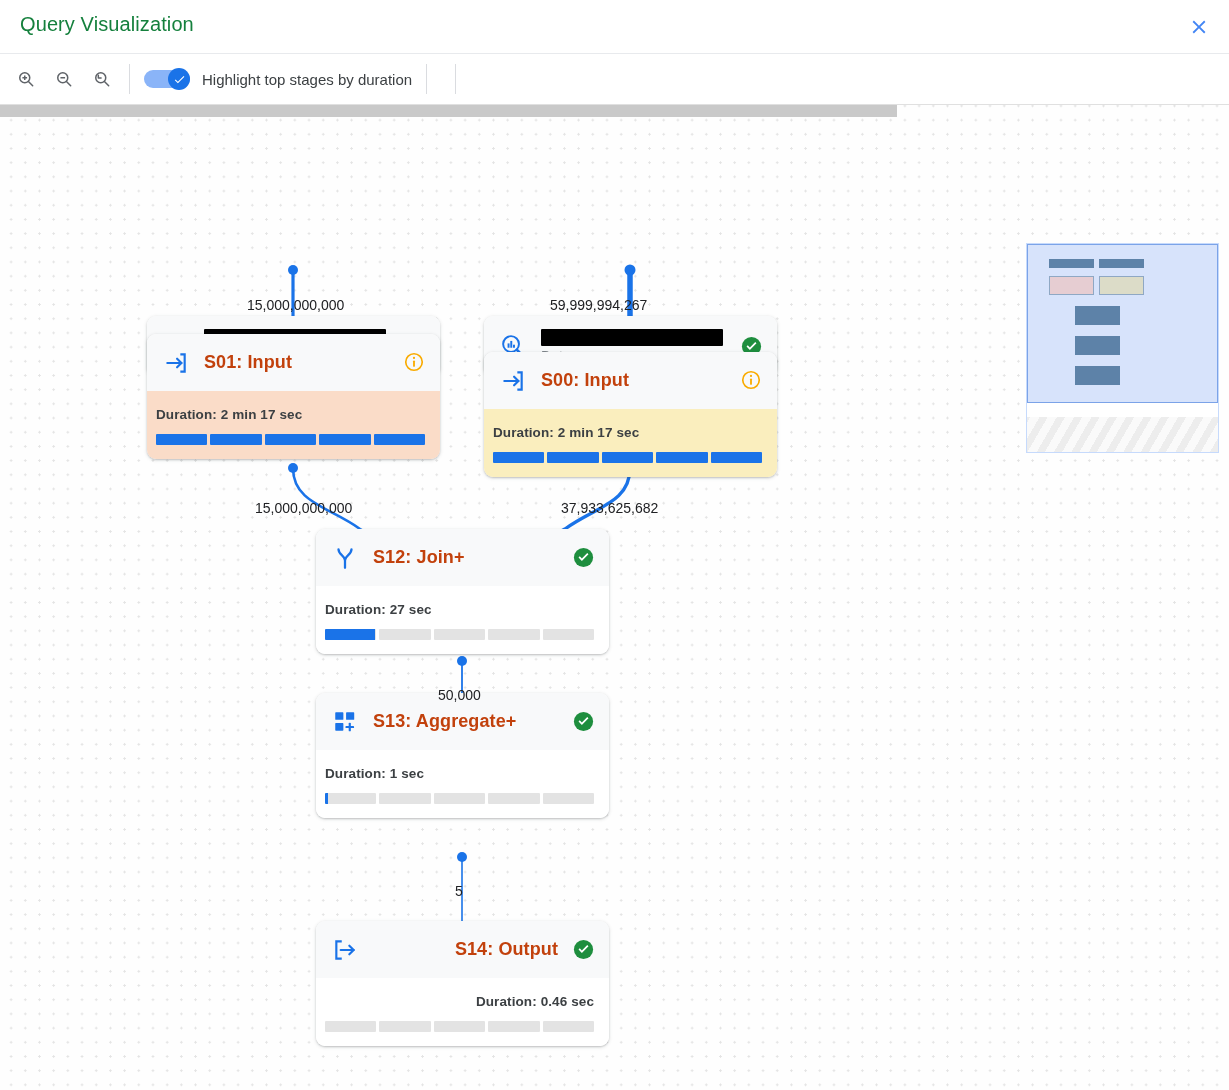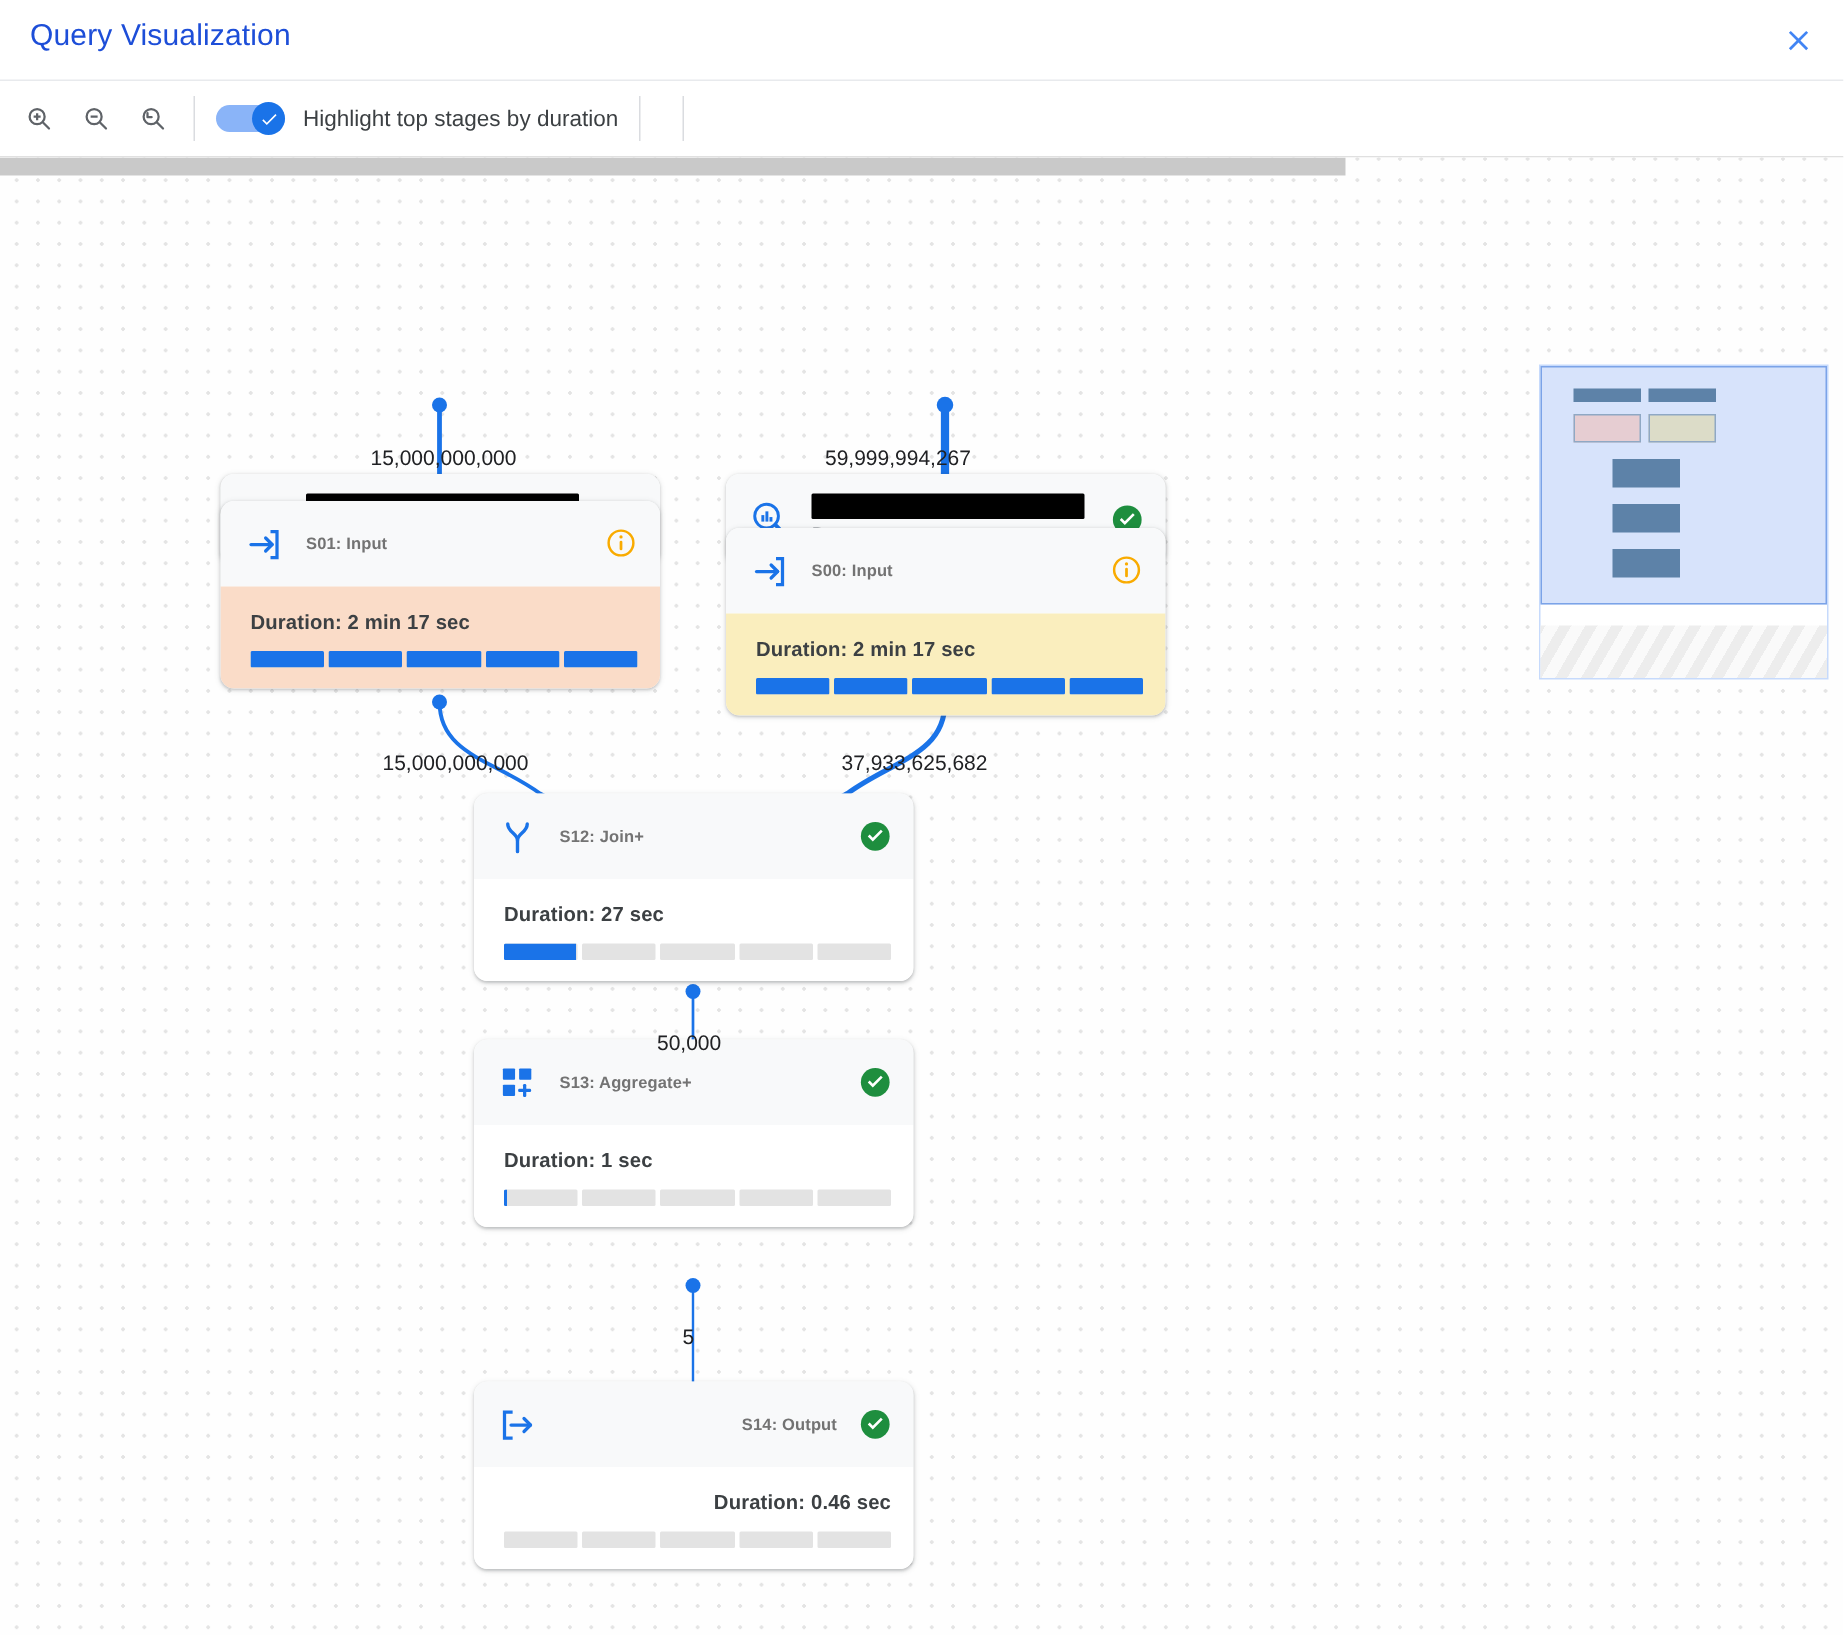--- a/index.html
+++ b/index.html
@@ -12,21 +12,21 @@
 
   .app { position: relative; width: 1229px; height: 1090px; background:#fff; }
 
   
   .titlebar {
     position: absolute; left:0; top:0; width:1229px; height:53px;
     background:#fff;
   }
   .title-text {
     position:absolute; left:20px; top:13px;
-    font-size:20px; color:#1d4ed8; letter-spacing:0.1px;
+    font-size:20px; color:#15803d; letter-spacing:0.1px;
   }
   .close-btn {
     position:absolute; right:14px; top:11px;
     width:32px; height:32px; cursor:pointer;
     display:flex; align-items:center; justify-content:center;
   }
   .close-btn svg { display:block; }
 
   
   .toolbar {
@@ -78,26 +78,26 @@
     box-shadow:0 1px 2px rgba(60,64,67,.25), 0 1px 4px rgba(60,64,67,.12);
     z-index:5; cursor:pointer; overflow:hidden;
   }
   .node-head {
     height:57px; display:flex; align-items:center; padding:0 14px 0 15px;
     background:#f8f9fa; gap:14px;
   }
   .node.datasource .node-head { background:#f8f9fa; height:60px; }
   .node-icon { width:28px; height:28px; flex:none; display:flex; align-items:center; justify-content:center; }
   .node-titlewrap { flex:1; min-width:0; }
-  .node-title { font-size:11px; color:#737373; font-weight:bold; letter-spacing:.1px;}
+  .node-title { font-size:18px; color:#c2410c; font-weight:bold; letter-spacing:.1px;}
   .redact-bar { width:182px; height:17px; background:#000; border-radius:1px; margin-bottom:2px;}
   .node-sub { font-size:14px; color:#80868b; }
   .status { width:23px; height:23px; flex:none; }
 
-  .node-body { padding:16px 15px 14px 20px; background:#fff; }
+  .node-body { padding:16px 15px 14px 9px; background:#fff; }
   .node.warm .node-body { background:#fadcc8; }
   .node.yellowbg .node-body { background:#faeebe; }
   .dur-text { font-size:13.5px; color:#3c4043; font-weight:bold; margin-bottom:12px; letter-spacing:.1px;}
   .bar { display:flex; gap:3px; height:11px; }
   .seg { flex:1; background:#e3e3e3; position:relative; overflow:hidden; border-radius:1px;}
   .seg .fill { position:absolute; left:0; top:0; bottom:0; background:#1a73e8; }
   .node.warm .seg, .node.yellowbg .seg { background:#e8e1d4; }
 
   
   .edge-label {

